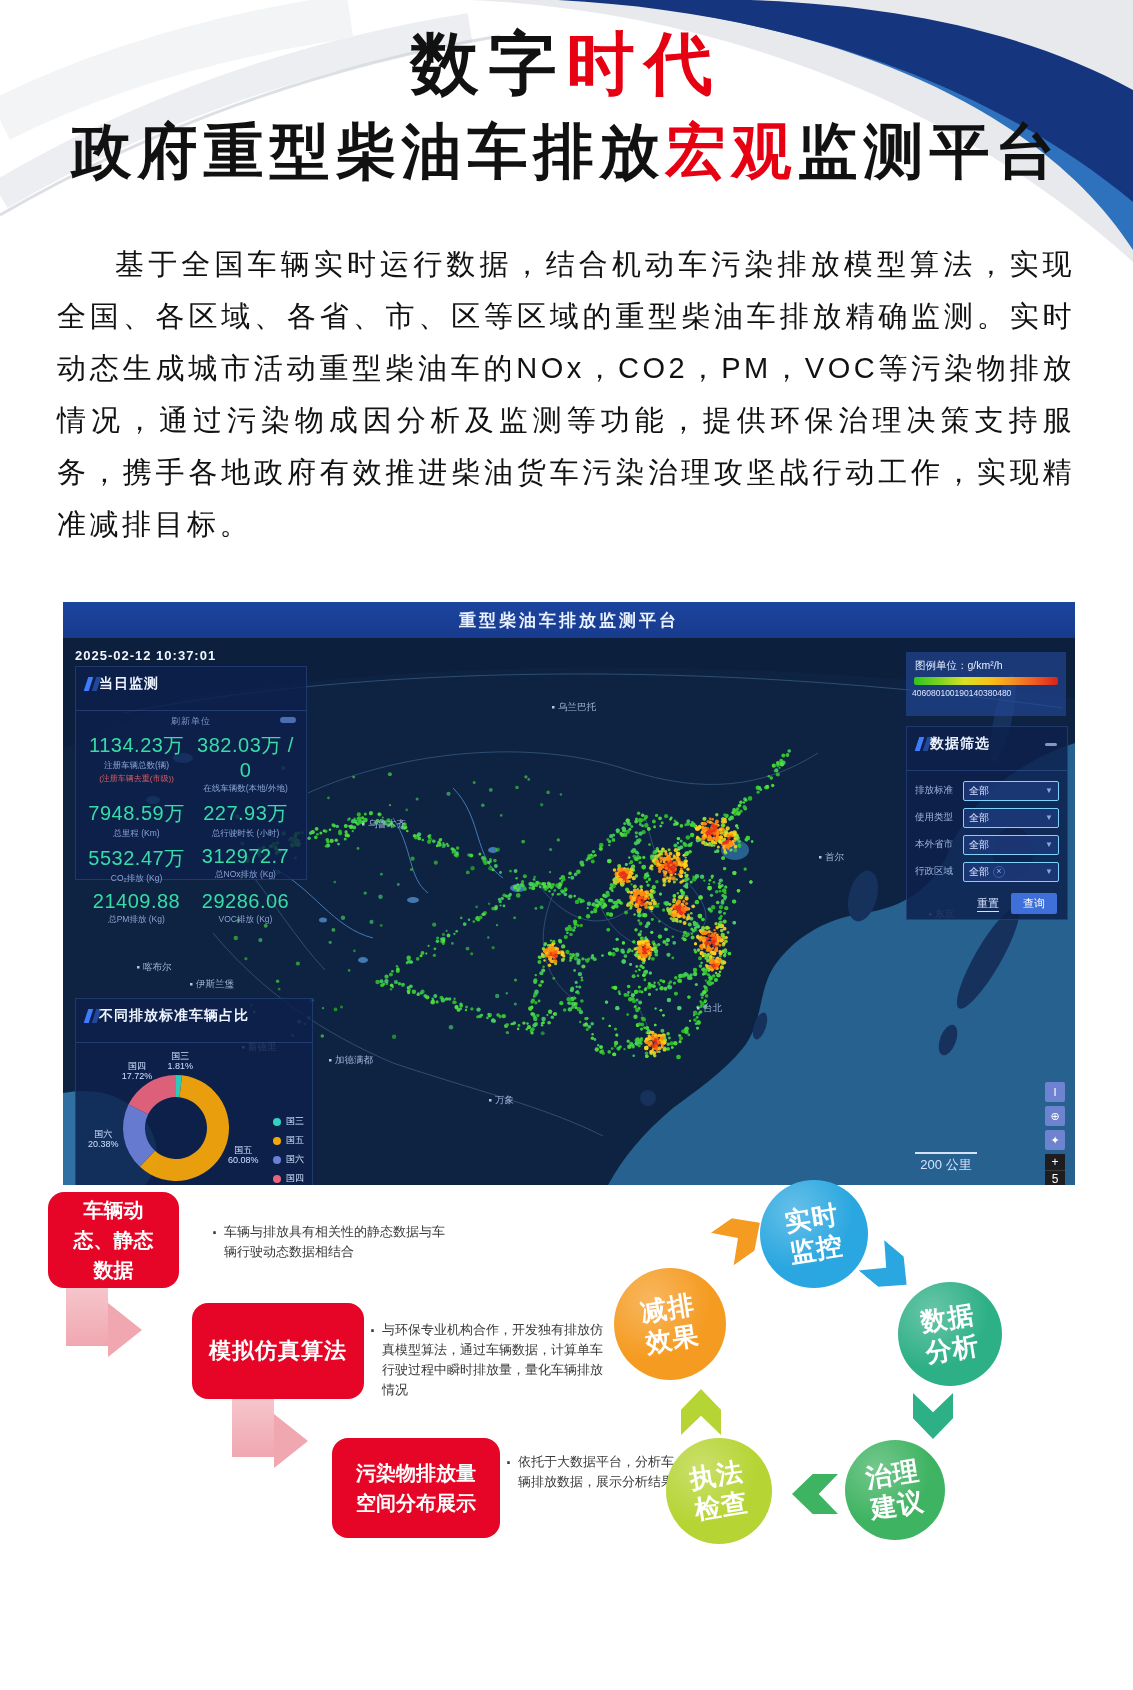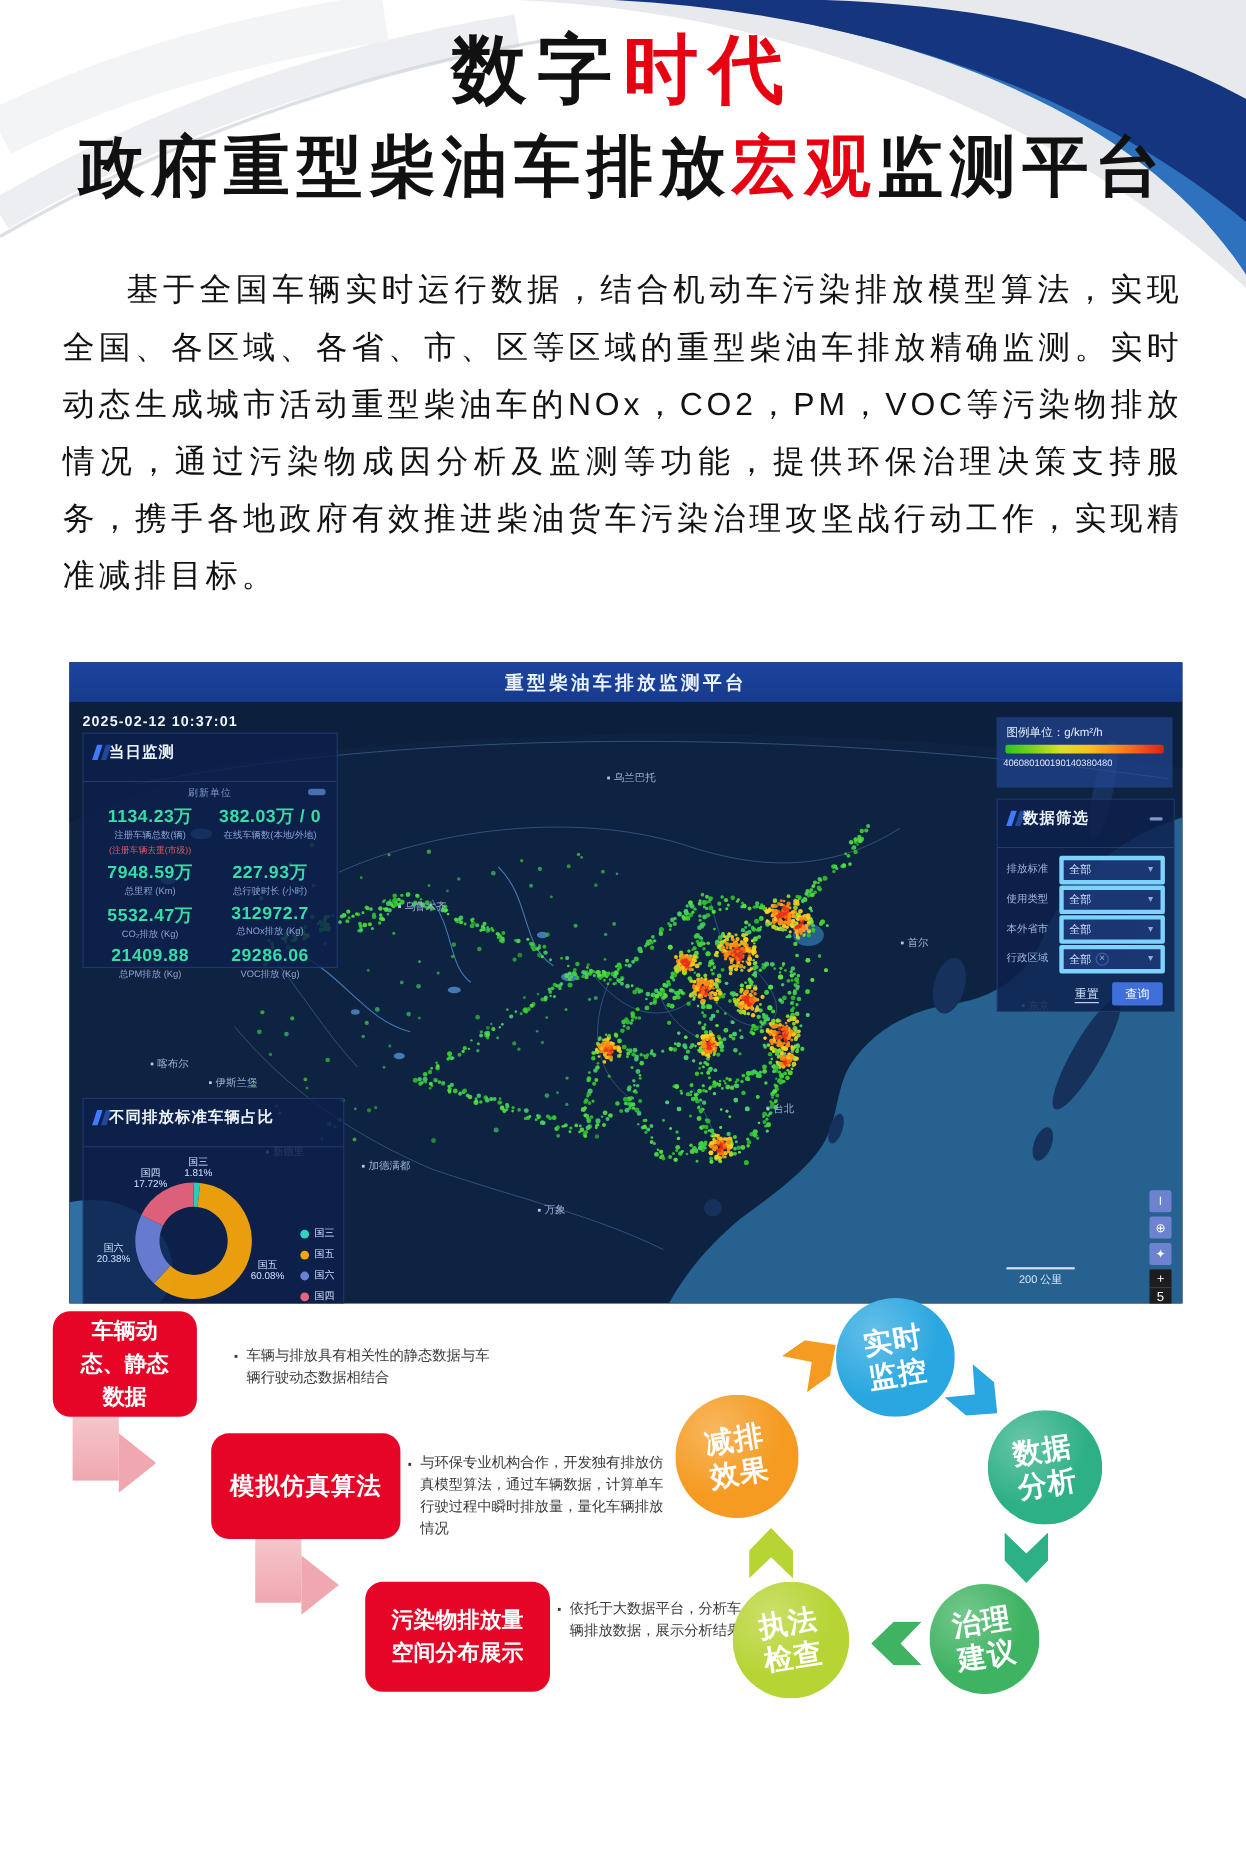--- a/index.html
+++ b/index.html
@@ -33,57 +33,57 @@
          margin-right:8px;box-shadow:8px 0 0 rgba(63,123,255,0.45);}
   .panel-title{color:#eef4ff;font-size:14px;font-weight:bold;letter-spacing:1px;flex:1;}
   .collapse-dash{width:12px;height:3px;background:#7f97c9;border-radius:2px;}
 
   .monitor{left:12px;top:64px;width:230px;height:212px;}
   .sub-row{display:flex;align-items:center;justify-content:center;position:relative;padding:4px 10px 2px;}
   .sub-label{color:#7f97c9;font-size:9px;letter-spacing:1px;}
   .toggle{position:absolute;right:10px;top:6px;width:16px;height:6px;border-radius:3px;background:#4a6db3;}
   .stats{display:grid;grid-template-columns:1fr 1fr;padding:2px 8px;column-gap:4px;row-gap:5px;}
   .stat{text-align:center;}
-  .stat-value{color:#37dca6;font-size:16px;font-weight:bold;letter-spacing:0.5px;}
+  .stat-value{color:#37dca6;font-size:20px;font-weight:normal;letter-spacing:0.5px;}
   .stat-label{color:#8ba3d3;font-size:8.5px;margin-top:1px;}
   .stat-note{color:#e25b5b;font-size:8px;margin-top:1px;}
 
   .legendbox{left:843px;top:50px;width:160px;height:64px;background:rgba(35,70,150,0.65);}
   .legend-unit{color:#e4edff;font-size:10.5px;padding:7px 9px 4px;}
   .legend-bar{height:8px;margin:0 8px;border-radius:2px;
     background:linear-gradient(90deg,#2ec41f 0%,#7ed321 18%,#d8e026 35%,#f5c518 52%,#f59322 68%,#f05a22 84%,#d8231a 100%);}
   .legend-ticks{display:flex;padding:3px 6px 0;}
   .legend-ticks span{color:#dfe8ff;font-size:8.5px;}
 
   .filter{left:843px;top:124px;width:160px;height:192px;}
   .f-rows{padding:6px 8px 0;}
   .f-row{display:flex;align-items:center;height:27px;}
   .f-label{width:48px;color:#9fb5dd;font-size:9.5px;}
-  .f-select{flex:1;height:18px;background:rgba(28,56,120,0.85);border:4px solid #7dd3fc;border-radius:2px;
+  .f-select{flex:1;height:18px;background:rgba(28,56,120,0.85);border:1px solid #7dd3fc;border-radius:2px;
             display:flex;align-items:center;padding:0 5px;color:#d5e2ff;font-size:10px;}
   .f-select .chev{margin-left:auto;color:#8fa8d8;font-size:8px;}
   .f-select .clear{color:#9fb5dd;font-size:9px;margin-left:4px;border:1px solid #3b5fa8;border-radius:50%;width:10px;height:10px;line-height:9px;text-align:center;}
   .f-buttons{display:flex;justify-content:flex-end;align-items:center;gap:12px;padding:8px 10px 0;}
   .btn-reset{color:#d5e2ff;font-size:11px;border-bottom:1px solid #d5e2ff;cursor:pointer;}
   .btn-query{background:#3f6fd8;color:#fff;font-size:11px;padding:3px 12px;border-radius:2px;cursor:pointer;}
 
   .donutpanel{left:12px;top:396px;width:236px;height:200px;}
   .donut-wrap{position:relative;width:236px;height:160px;}
   .d-legend{position:absolute;right:8px;top:72px;display:flex;flex-direction:column;gap:6px;}
   .d-leg-item{display:flex;align-items:center;gap:5px;}
   .d-leg-dot{width:8px;height:8px;border-radius:50%;}
   .d-leg-label{color:#cfe0ff;font-size:9px;}
 
   .map-toolbar{position:absolute;left:982px;top:480px;z-index:8;display:flex;flex-direction:column;gap:4px;}
   .tool-btn{width:20px;height:20px;background:#6d83cf;border-radius:2px;color:#fff;font-size:11px;
             display:flex;align-items:center;justify-content:center;cursor:pointer;}
   .zoom-stack{position:absolute;left:982px;top:552px;z-index:8;display:flex;flex-direction:column;}
   .zoom-btn{width:20px;height:16px;background:#1d1d1f;color:#fff;font-size:12px;border-bottom:1px solid #3a3a3a;
             display:flex;align-items:center;justify-content:center;cursor:pointer;}
-  .scalebar{position:absolute;left:852px;top:550px;z-index:8;color:#d5e2ff;font-size:10px;
+  .scalebar{position:absolute;left:852px;top:550px;z-index:8;color:#d5e2ff;font-size:13px;
             border-top:2px solid #d5e2ff;padding-top:2px;width:62px;text-align:center;}
 
   .city-label{fill:#9db2d6;font-size:9.5px;font-family:"Liberation Sans",sans-serif;}
 
   
   .redbox{position:absolute;background:#e60526;border-radius:16px;color:#fff;font-weight:bold;
           display:flex;align-items:center;justify-content:center;text-align:center;z-index:4;}
   .box1{left:48px;top:1192px;width:131px;height:96px;font-size:20px;line-height:1.5;padding:0 16px;box-sizing:border-box;}
   .box2{left:192px;top:1303px;width:172px;height:96px;font-size:22px;letter-spacing:1px;}
   .box3{left:332px;top:1438px;width:168px;height:100px;font-size:20px;line-height:1.5;padding:0 16px;box-sizing:border-box;}

